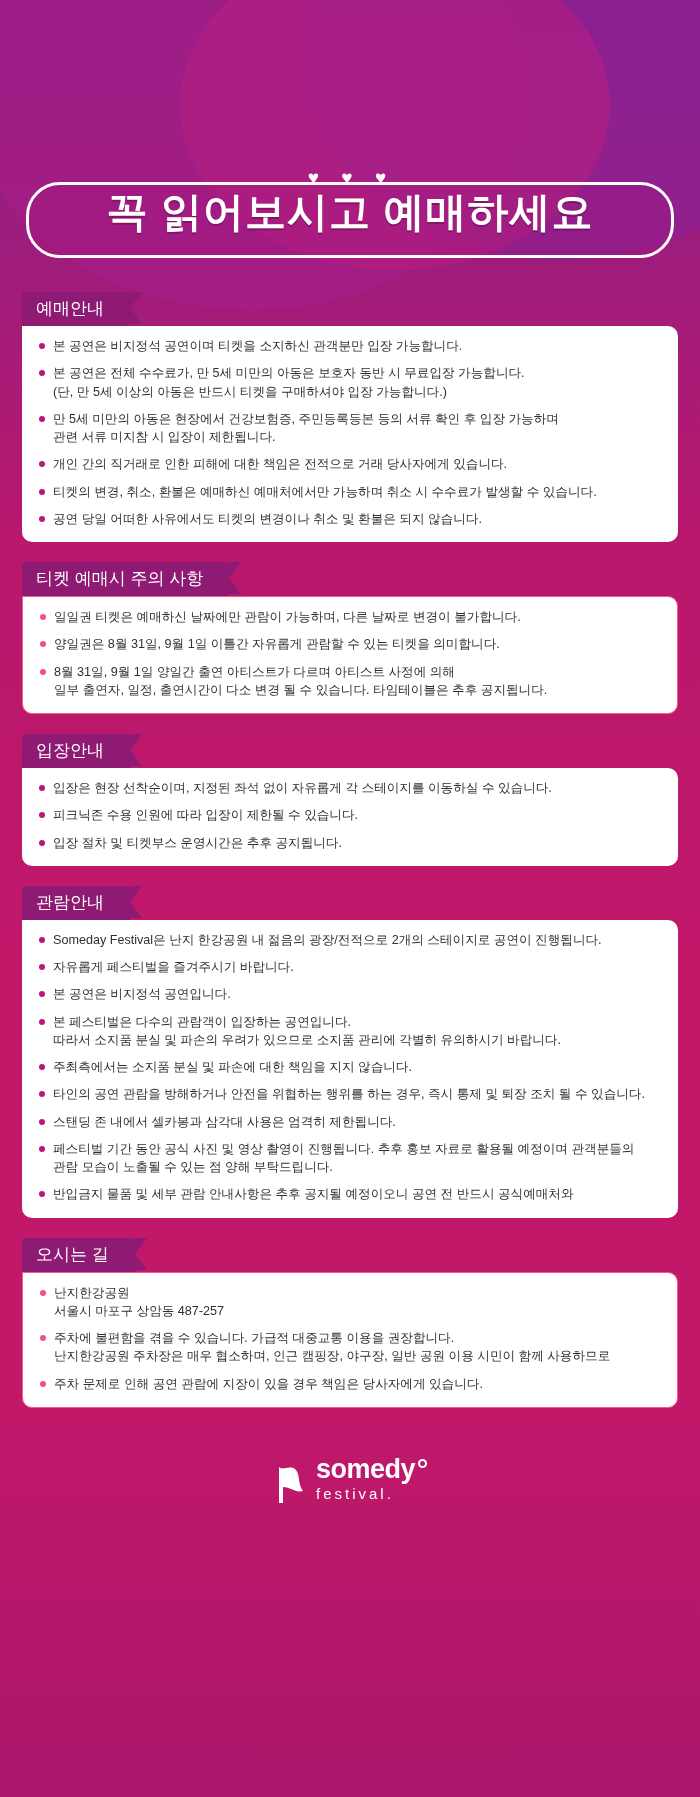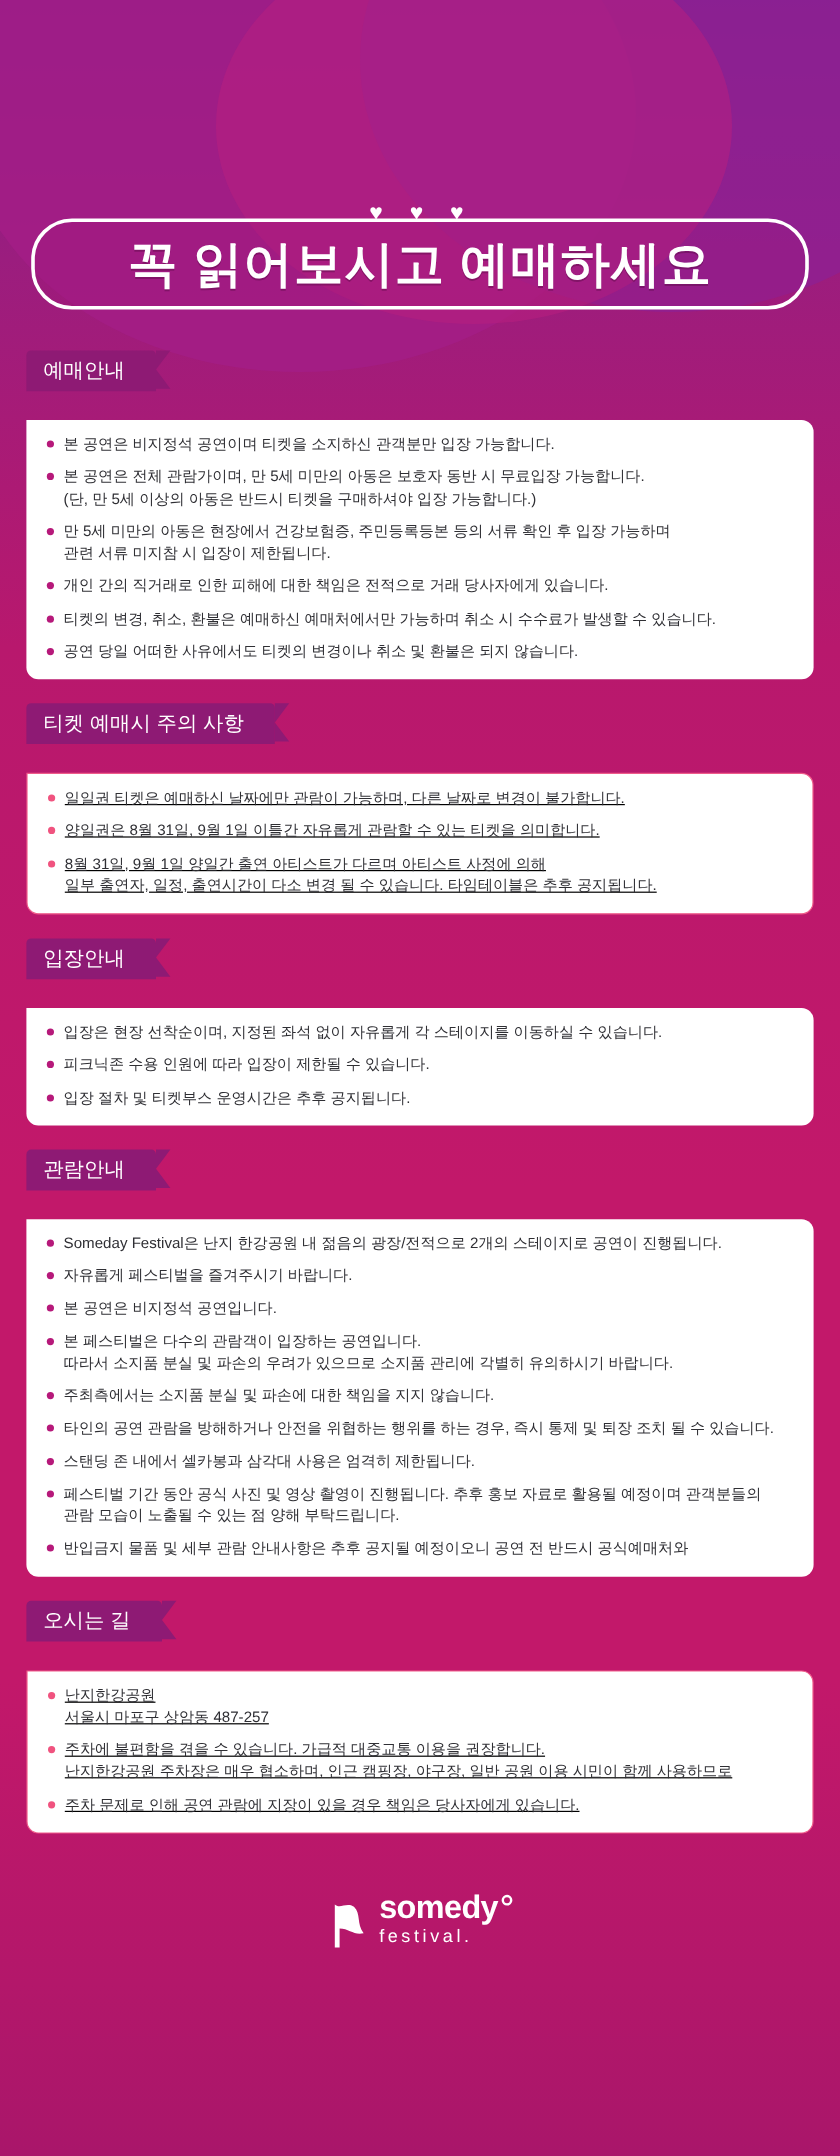--- a/index.html
+++ b/index.html
@@ -57,21 +57,21 @@
     margin: 0 3px;
   }
 
   
   .title-banner {
     margin: 14px 26px 0 26px;
     border: 3px solid #ffffff;
     border-radius: 34px;
     height: 76px;
     display: flex;
-    align-items: center;
+    align-items: flex-start;
     justify-content: center;
     background: rgba(160, 25, 125, 0.22);
   }
   .title-banner h1 {
     color: #ffffff;
     font-size: 41px;
     font-weight: bold;
     letter-spacing: 1px;
     text-shadow: 0 2px 0 rgba(90,10,70,0.45);
     white-space: nowrap;
@@ -98,23 +98,22 @@
     right: -12px; top: 0;
     border-top: 16px solid #8e1a74;
     border-bottom: 16px solid #8e1a74;
     border-right: 12px solid transparent;
   }
 
   .sec-body {
     background: #ffffff;
     border-radius: 0 10px 10px 10px;
     padding: 11px 16px 12px 16px;
-    margin-top: 24px;
-  }
-  .sec-body.pink-border { border: 1px solid #ef5b8a; text-decoration: underline; }
+  }
+  .sec-body.pink-border { border: 1px solid #ef5b8a; }
 
   ul { list-style: none; }
   li {
     position: relative;
     padding-left: 15px;
     margin: 0 0 9px 0;
     font-size: 12.6px;
     line-height: 1.45;
     color: #2f2f34;
   }
@@ -187,21 +186,21 @@
       <h1>꼭 읽어보시고 예매하세요</h1>
     </div>
 
     <div id="sections">
         <div class="section first"><div class="sec-head ribbon">예매안내</div><div class="sec-body">
             <ul>
               <li>
                 <span class="l2">본 공연은 비지정석 공연이며 티켓을 소지하신 관객분만 입장 가능합니다.</span>
               </li>
               <li>
-                <span class="l2">본 공연은 전체 관람가이며, 만 5세 미만의 아동은 보호자 동반 시 무료입장 가능합니다.</span>
+                <span class="l2">본 공연은 전체 수수료가, 만 5세 미만의 아동은 보호자 동반 시 무료입장 가능합니다.</span>
                 <span class="l2">(단, 만 5세 이상의 아동은 반드시 티켓을 구매하셔야 입장 가능합니다.)</span>
               </li>
               <li>
                 <span class="l2">만 5세 미만의 아동은 현장에서 건강보험증, 주민등록등본 등의 서류 확인 후 입장 가능하며</span>
                 <span class="l2">관련 서류 미지참 시 입장이 제한됩니다.</span>
               </li>
               <li>
                 <span class="l2">개인 간의 직거래로 인한 피해에 대한 책임은 전적으로 거래 당사자에게 있습니다.</span>
               </li>
               <li>

